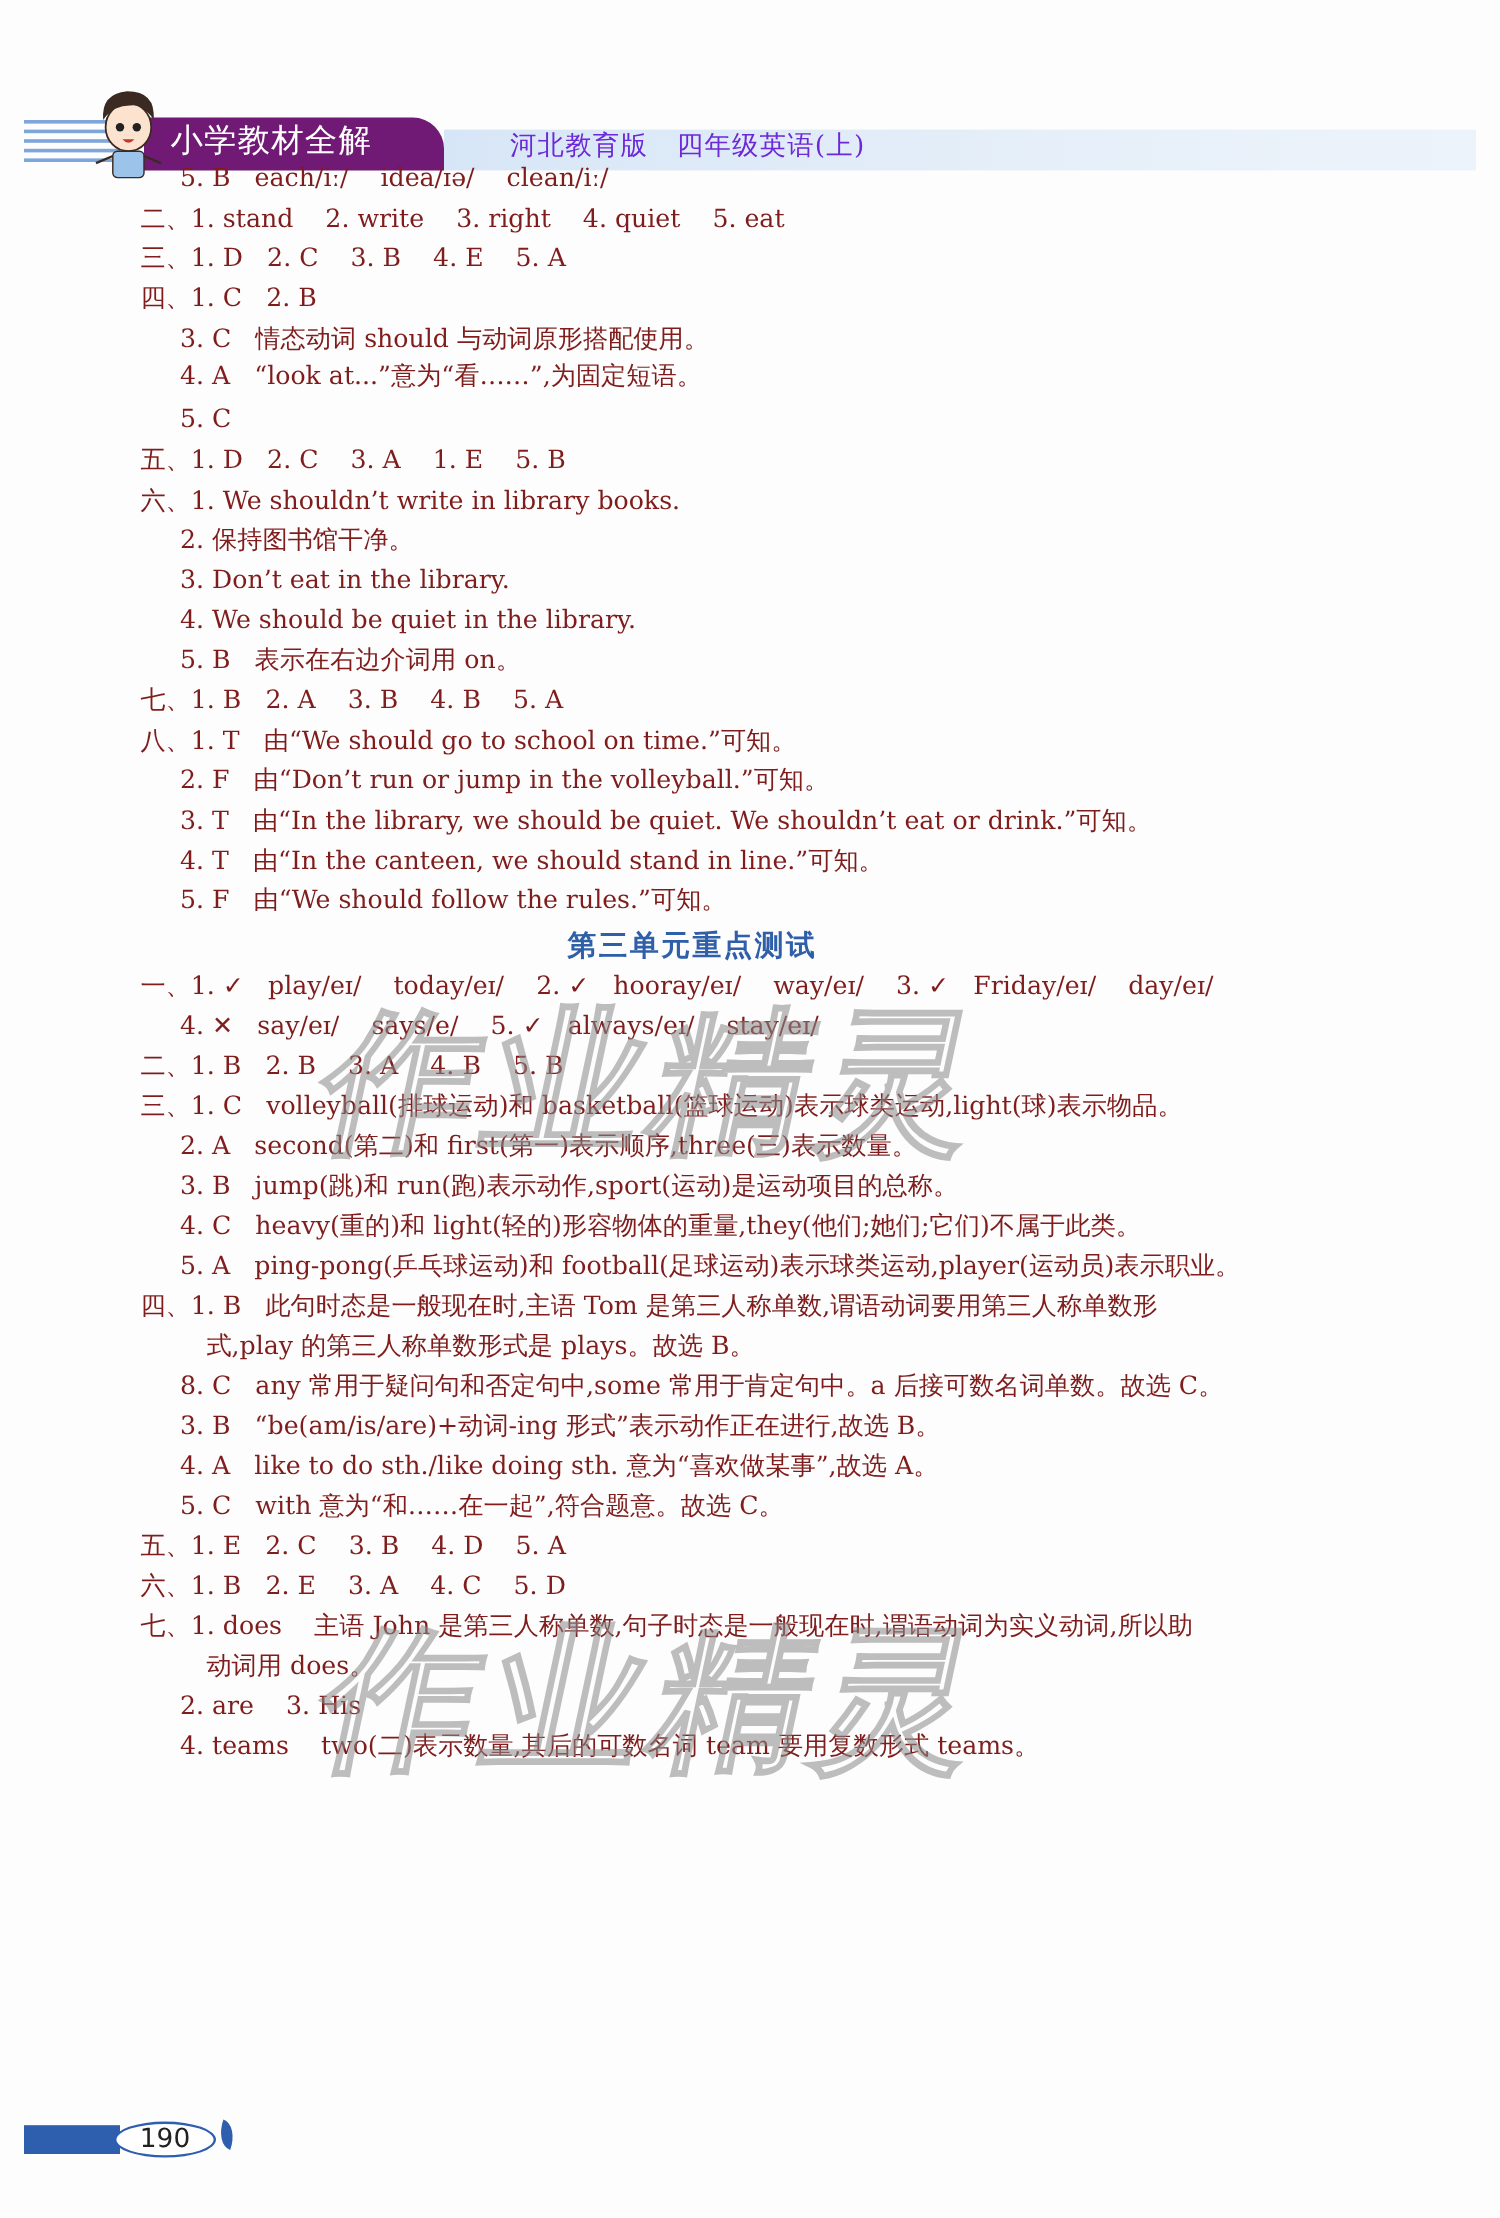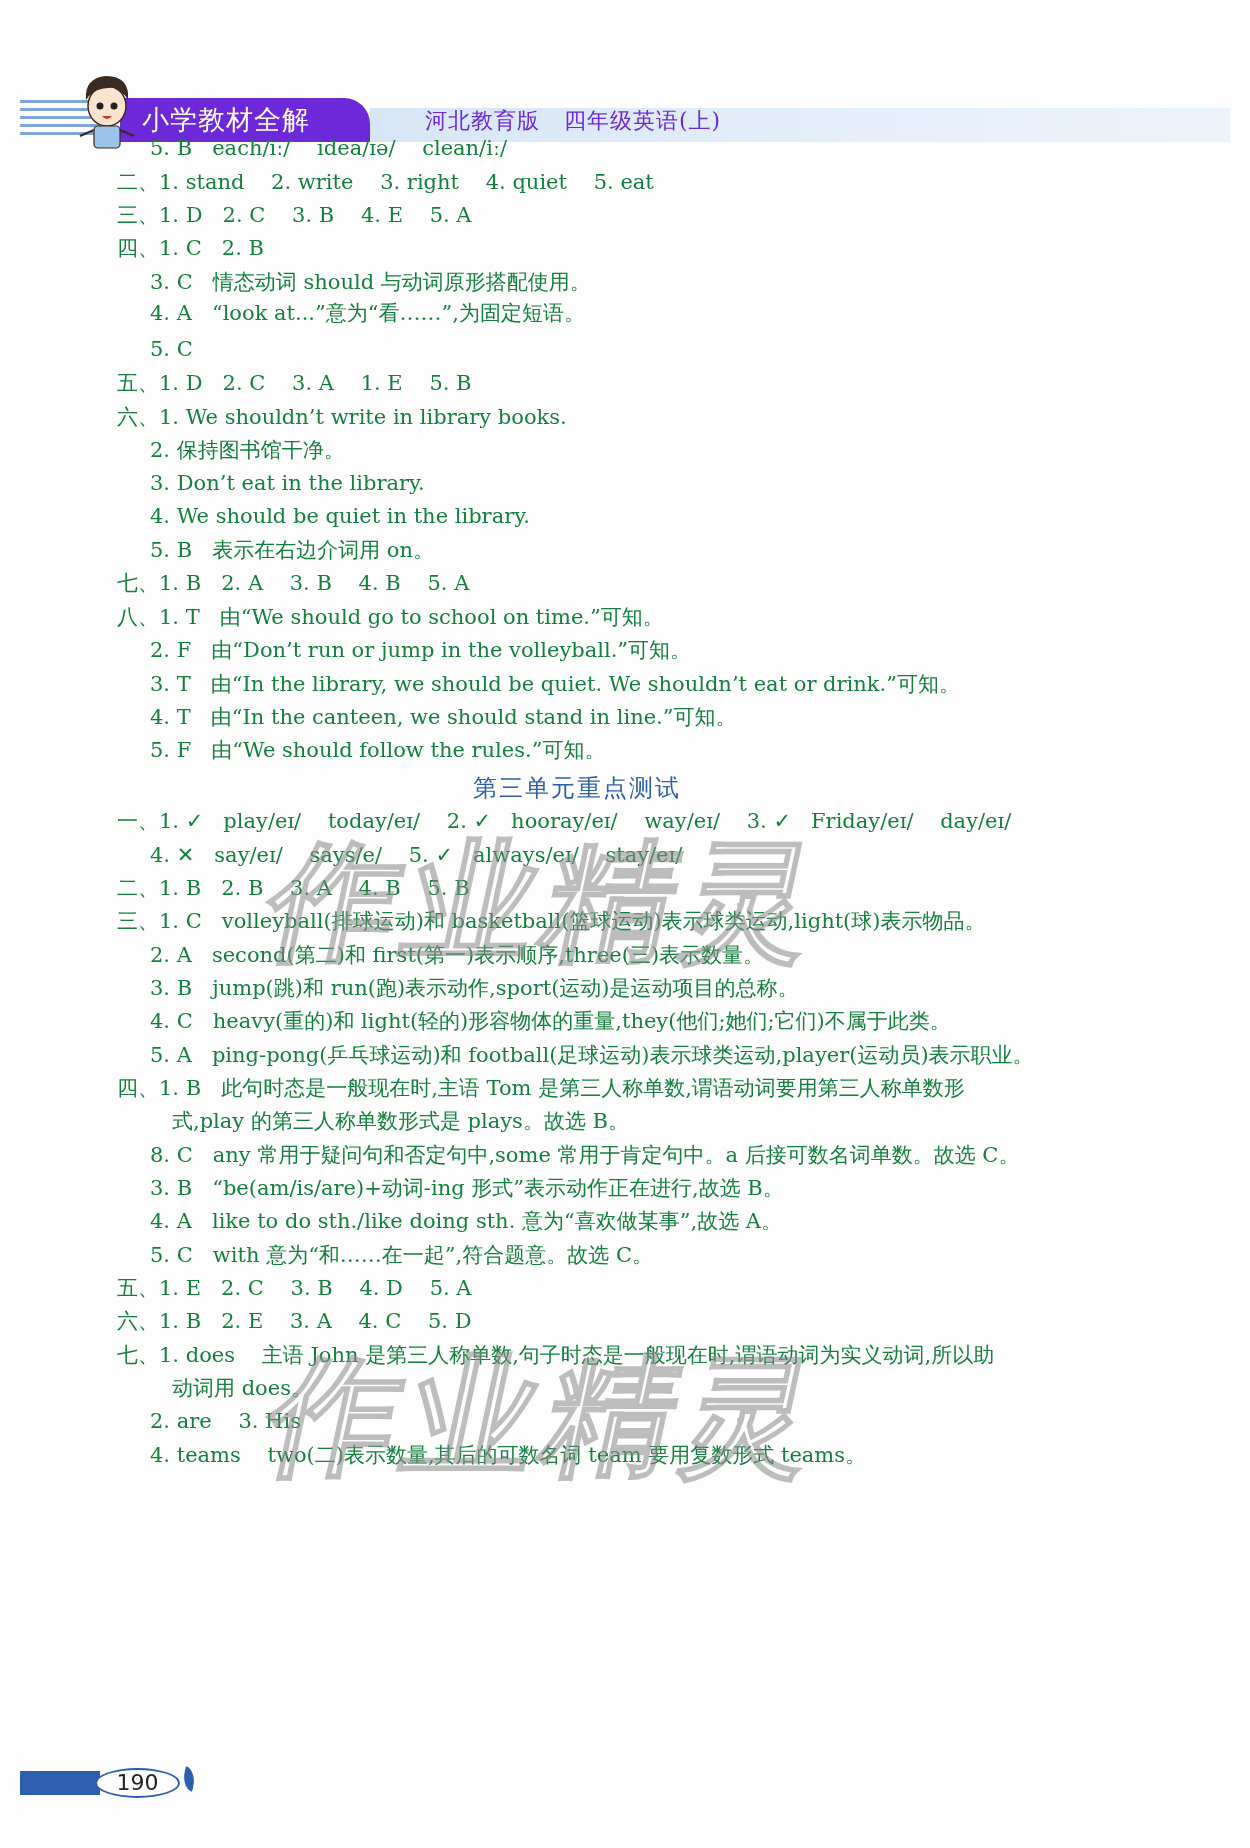--- a/index.html
+++ b/index.html
@@ -4,30 +4,30 @@
 <style>
   * { box-sizing: border-box; margin: 0; padding: 0; }
   html, body { width: 1250px; height: 1848px; background: #fdfdfd; overflow: hidden; }
   body { position: relative; font-family: "DejaVu Serif", "Liberation Serif", serif; color: #2a2a2a; }
 
   .header { position: absolute; left: 0; top: 70px; width: 1250px; height: 90px; }
   .header-lines { position: absolute; left: 20px; top: 30px; width: 80px; height: 40px; }
   .header-lines div { height: 3px; background: #7fa6da; margin-bottom: 5px; }
   .mascot { position: absolute; left: 72px; top: 0; width: 70px; height: 80px; }
   .brand-tab { position: absolute; left: 120px; top: 28px; width: 250px; height: 44px;
-    background: #6d28d9; border-top-right-radius: 26px;
-    color: #fff; font-family: Liberation Sans, sans-serif; font-size: 27px; padding-left: 22px; line-height: 44px; letter-spacing: 1px; }
+    background: #701a75; border-top-right-radius: 26px;
+    color: #fff; font-family: Liberation Mono, monospace; font-size: 27px; padding-left: 22px; line-height: 44px; letter-spacing: 1px; }
   .header-band { position: absolute; left: 370px; top: 38px; width: 860px; height: 34px;
     background: linear-gradient(90deg, #d7e6f6 0%, #e6eff9 60%, #edf3fa 100%); }
   .header-subtitle { position: absolute; left: 425px; top: 36px; font-size: 22px; color: #6d28d9; font-family: "DejaVu Serif", serif; letter-spacing: 1px; white-space: pre; }
 
   .content { position: absolute; left: 0; top: 0; width: 1250px; }
-  .line { position: absolute; font-size: 21px; line-height: 30px; white-space: pre; color: #15803d; }
+  .line { position: absolute; font-size: 21px; line-height: 30px; white-space: pre; color: #7f1d1d; }
 
-  .section-title { position: absolute; left: 0; width: 1154px; top: 918px; text-align: center; font-family: "DejaVu Sans", sans-serif; font-weight: normal; font-size: 24px; color: #2f5fa8; letter-spacing: 2px; }
+  .section-title { position: absolute; left: 0; width: 1154px; top: 918px; text-align: center; font-family: "DejaVu Sans", sans-serif; font-weight: bold; font-size: 24px; color: #2f5fa8; letter-spacing: 2px; }
 
   .watermark { position: absolute; font-family: "DejaVu Sans", sans-serif; font-weight: bold; font-size: 130px; color: transparent; -webkit-text-stroke: 1.5px #8a8a8a; opacity: 0.55; transform: skewX(-12deg); letter-spacing: 8px; pointer-events: none; }
 
   .footer { position: absolute; left: 20px; top: 1768px; width: 200px; height: 30px; }
   .footer-bar { position: absolute; left: 0; top: 3px; width: 80px; height: 24px; background: #2e5fae; }
   .footer-oval { position: absolute; left: 75px; top: 0; width: 85px; height: 30px; border: 2px solid #2e5fae; border-radius: 50%; background: #fff;
     font-family: "DejaVu Sans", sans-serif; font-size: 22px; text-align: center; line-height: 26px; color: #222; }
   .footer-leaf { position: absolute; left: 162px; top: 0; width: 14px; height: 22px; background: #2e5fae; border-radius: 0 100% 0 100%; transform: rotate(20deg); }
 </style>
 </head>

